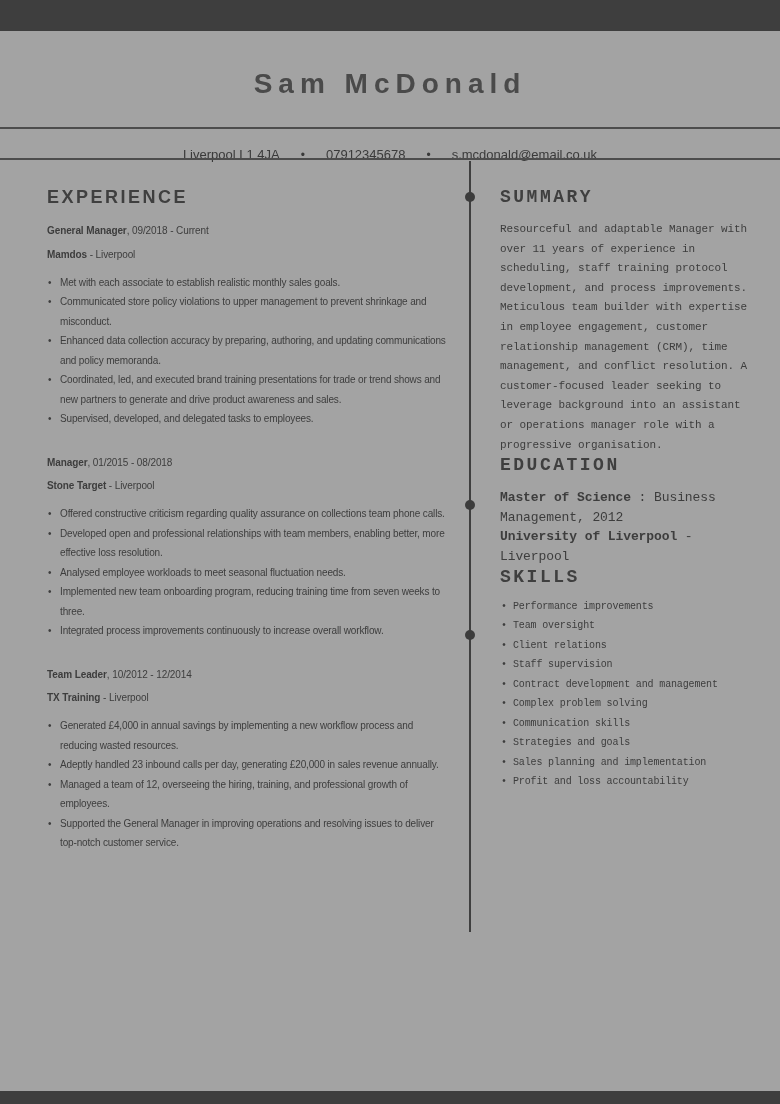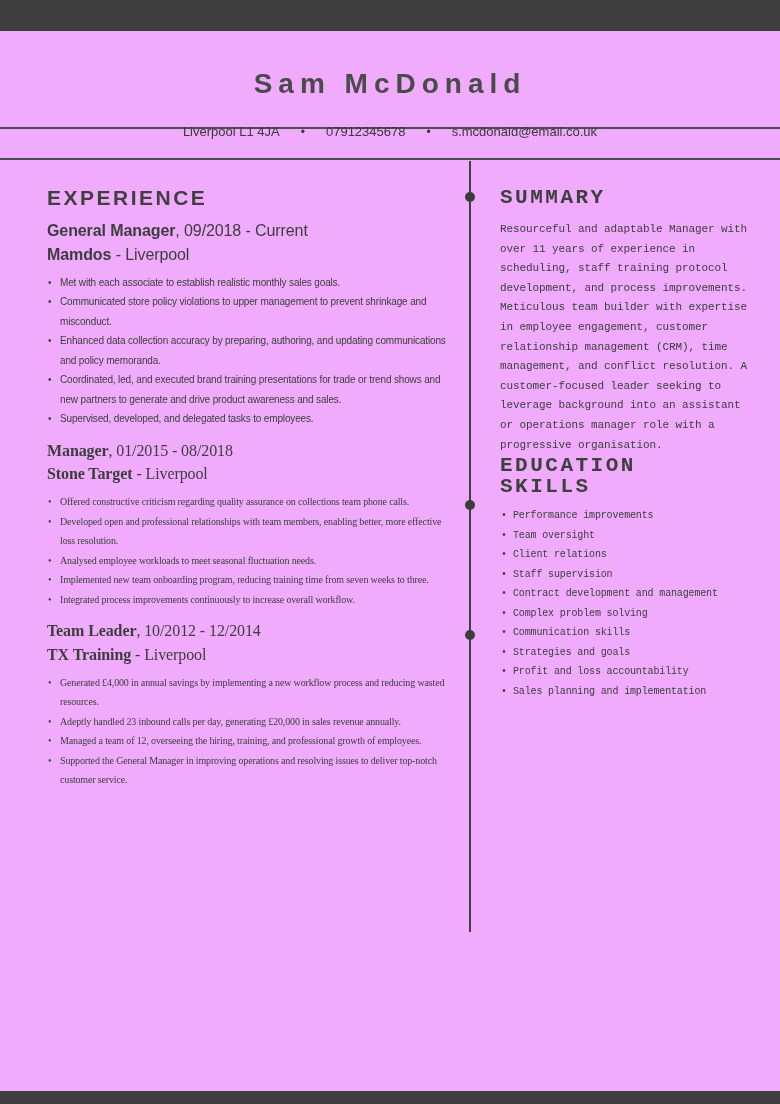--- a/index.html
+++ b/index.html
@@ -1,48 +1,48 @@
 <!DOCTYPE html>
 <html><head>
 <meta charset="utf-8">
 <style>
   html,body { margin:0; padding:0; background:#ffffff; }
   .page {
-    position:relative; width:780px; height:1104px; background:#f0abfc;
+    position:relative; width:780px; height:1104px; background:#a3a3a3;
     font-family:"Liberation Sans", sans-serif; color:#3d3d3d; overflow:hidden;
   }
   .topbar { position:absolute; top:0; left:0; right:0; height:31px; background:#3e3e3e; }
   .bottombar { position:absolute; bottom:0; left:0; right:0; height:13px; background:#3e3e3e; }
   .name {
     position:absolute; top:68px; left:0; right:0; text-align:center;
     font-size:28px; font-weight:bold; letter-spacing:6px; color:#4a4a4a;
   }
   .rule { position:absolute; left:0; right:0; height:2px; background:#4d4d4d; }
   .rule-top { top:127px; }
   .rule-bottom { top:158px; }
   .contact {
-    position:absolute; top:117px; left:0; right:0; height:29px;
+    position:absolute; top:140px; left:0; right:0; height:29px;
     display:flex; align-items:center; justify-content:center;
     font-size:13px; color:#3a3a3a;
   }
   .contact .sep { margin:0 21px; font-size:12px; color:#3a3a3a; }
   .divider { position:absolute; left:469px; top:161px; width:2px; height:771px; background:#3f3f3f; }
   .dot { position:absolute; left:465px; width:10px; height:10px; border-radius:50%; background:#3c3c3c; }
   .dot-summary { top:192px; }
   .dot-education { top:500px; }
   .dot-skills { top:630px; }
   .col-left  { position:absolute; left:47px;  top:187px; width:400px; }
   .col-right { position:absolute; left:500px; top:187px; width:252px;font-family:Liberation Mono, monospace; }
   h2.section {
-    font-size:21px; letter-spacing:2.5px; font-weight:bold; color:#3f3f3f;
+    font-size:18px; letter-spacing:2.5px; font-weight:bold; color:#3f3f3f;
     margin:0; line-height:21px;
   }
   .job { margin-top:13px; }
-  .job.mt { margin-top:12px;font-family:Liberation Serif, serif; }
-  .line { font-size:16px; line-height:19px; letter-spacing:-0.1px; color:#3d3d3d; }
+  .job.mt { margin-top:24px; }
+  .line { font-size:10px; line-height:19px; letter-spacing:-0.1px; color:#3d3d3d; }
   .company { margin-top:4.5px; }
   ul.bullets { list-style:none; margin:9px 0 0 0; padding:0; }
   ul.bullets li {
     position:relative; padding-left:13px; font-size:10px; line-height:19.5px;
     letter-spacing:-0.15px; color:#3d3d3d;
   }
   ul.bullets li::before { content:"\2022"; position:absolute; left:1px; }
   .summary-text { margin:12px 0 0 0; font-size:11px; line-height:19.6px; letter-spacing:-0.1px; }
   .edu { margin-top:12px; font-size:13px; line-height:19.6px; letter-spacing:-0.1px; }
   .gap-edu { margin-top:42px; }
@@ -109,30 +109,34 @@
         <li>Supported the General Manager in improving operations and resolving issues to deliver top-notch customer service.</li>
       </ul>
     </div>
   </div>
 
   <div class="col-right">
     <h2 class="section">SUMMARY</h2>
     <p class="summary-text">Resourceful and adaptable Manager with over 11 years of experience in scheduling, staff training protocol development, and process improvements. Meticulous team builder with expertise in employee engagement, customer relationship management (CRM), time management, and conflict resolution. A customer-focused leader seeking to leverage background into an assistant or operations manager role with a progressive organisation.</p>
 
     <h2 class="section gap-edu">EDUCATION</h2>
+    <div class="edu">
+      <b>Master of Science</b><span> : Business Management, 2012</span><br>
+      <b>University of Liverpool</b><span> - Liverpool</span>
+    </div>
 
     <h2 class="section gap-skills">SKILLS</h2>
     <ul class="bullets">
       <li>Performance improvements</li>
       <li>Team oversight</li>
       <li>Client relations</li>
       <li>Staff supervision</li>
       <li>Contract development and management</li>
       <li>Complex problem solving</li>
       <li>Communication skills</li>
       <li>Strategies and goals</li>
+      <li>Sales planning and implementation</li>
       <li>Profit and loss accountability</li>
-      <li>Sales planning and implementation</li>
     </ul>
   </div>
 
   <div class="bottombar"></div>
 </div>
 
 </body></html>

